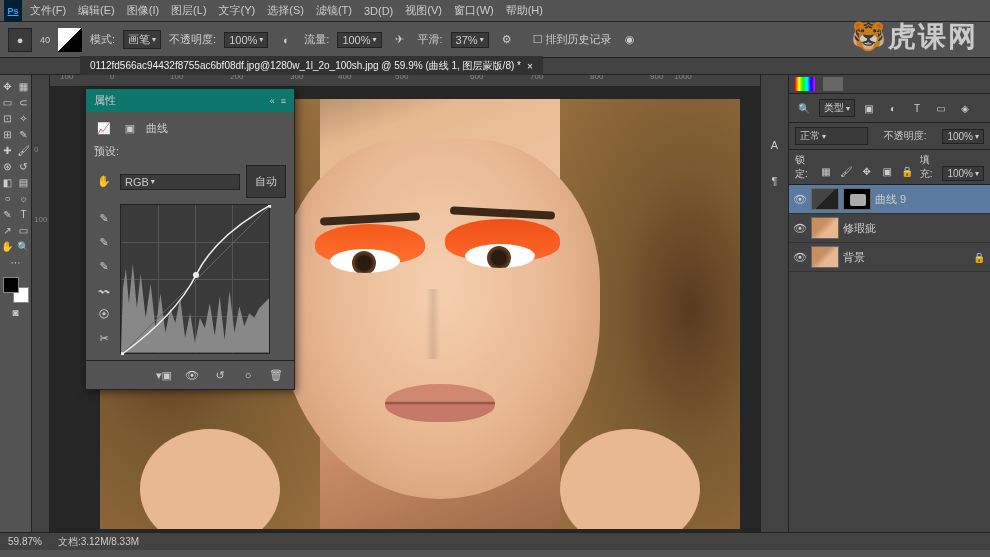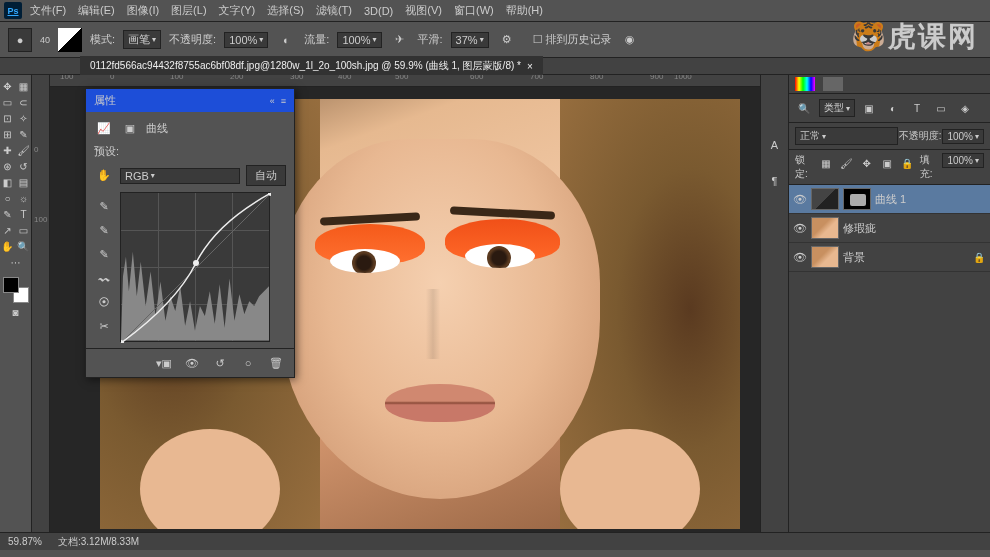--- a/index.html
+++ b/index.html
@@ -1,18 +1,18 @@
 <!DOCTYPE html>
 <html><head>
 <meta charset="utf-8">
 <style>
 *{margin:0;padding:0;box-sizing:border-box;font-family:"Microsoft YaHei",sans-serif;}
 body{background:#535353;color:#ccc;font-size:11px;width:990px;height:557px;overflow:hidden;position:relative;}
 .menubar{background:#535353;height:22px;display:flex;align-items:center;padding:0 4px;border-bottom:1px solid #222;}
-.menubar .ps-icon{width:18px;height:17px;background:#001e36;color:#31a8ff;font-size:9px;font-weight:bold;display:flex;align-items:center;justify-content:center;border-radius:2px;margin-right:8px;text-decoration:underline;}
+.menubar .ps-icon{width:18px;height:23px;background:#001e36;color:#31a8ff;font-size:9px;font-weight:bold;display:flex;align-items:center;justify-content:center;border-radius:2px;margin-right:8px;text-decoration:underline;}
 .menubar span.menu-item{margin-right:12px;cursor:default;}
 .optbar{background:#535353;height:36px;display:flex;align-items:center;padding:0 8px;border-bottom:1px solid #222;gap:8px;}
 .optbar .brush-ico{width:24px;height:24px;background:#3a3a3a;display:flex;align-items:center;justify-content:center;border:1px solid #222;}
 .optbar .sz{font-size:9px;}
 .optbar .swatch{width:24px;height:24px;background:linear-gradient(135deg,#fff 50%,#000 50%);}
 .dropdown{display:inline-flex;align-items:center;background:#3a3a3a;border:1px solid #222;padding:1px 4px;}
 .dropdown::after{content:"▾";margin-left:2px;font-size:8px;}
 .ico-btn{width:20px;height:20px;background:transparent;display:inline-flex;align-items:center;justify-content:center;cursor:pointer;color:#ccc;}
 .tabbar{background:#424242;height:17px;display:flex;align-items:center;padding:0 80px 0 80px;border-bottom:1px solid #222;}
 .tabbar .tab{background:#323232;padding:3px 10px;font-size:10px;color:#eee;display:flex;align-items:center;gap:6px;}
@@ -42,39 +42,39 @@
 .brow-r{top:70px;left:170px;width:105px;transform:rotate(3deg);}
 .nose{position:absolute;top:150px;left:135px;width:36px;height:70px;background:linear-gradient(90deg,transparent 30%,rgba(0,0,0,0.1) 50%,transparent 70%);}
 .lips{position:absolute;top:245px;left:105px;width:110px;height:38px;background:linear-gradient(180deg,#d08870 45%,#8a4a38 50%,#c87868 55%);border-radius:50% 50% 45% 45%;}
 .hair{position:absolute;background:radial-gradient(ellipse,#5a3a20 0%,#7a5a30 40%,#9a7040 100%);}
 .hair1{top:-40px;left:-80px;width:300px;height:500px;}
 .hair2{top:-40px;right:-80px;width:260px;height:500px;}
 .hand{position:absolute;bottom:-20px;width:140px;height:120px;background:#e8b892;border-radius:50%;}
 .hand-l{left:40px;}
 .hand-r{right:40px;}
 .curves-panel{position:absolute;top:88px;left:85px;width:210px;background:#535353;border:1px solid #222;box-shadow:2px 2px 8px rgba(0,0,0,0.5);z-index:50;}
-.panel-head{background:#1d4ed8;padding:4px 8px;display:flex;justify-content:space-between;align-items:center;font-size:11px;}
+.panel-head{background:#0f766e;padding:4px 8px;display:flex;justify-content:space-between;align-items:center;font-size:11px;}
 .panel-head .hd-icons{display:flex;gap:6px;font-size:9px;}
 .panel-body{padding:6px 8px;}
 .panel-row{display:flex;align-items:center;gap:6px;margin-bottom:6px;font-size:11px;}
 .panel-row .label{min-width:30px;}
 .panel-row .drop{flex:1;}
 .curve-box{width:150px;height:150px;background:#3a3a3a;position:relative;border:1px solid #222;}
 .curve-box .grid-line{position:absolute;background:#555;}
 .histo{position:absolute;bottom:0;left:0;width:100%;height:70%;}
 .curve-svg{position:absolute;top:0;left:0;}
 .eyedroppers{display:flex;flex-direction:column;gap:4px;padding-top:4px;}
 .curve-row{display:flex;gap:6px;}
 .panel-foot{display:flex;justify-content:flex-end;gap:8px;padding:4px 8px;border-top:1px solid #222;}
 .panels-col{width:202px;background:#424242;border-left:1px solid #222;display:flex;flex-direction:column;}
 .mini-tabs{display:flex;gap:8px;padding:2px 6px;background:#424242;border-bottom:1px solid #222;}
 .mini-tab{width:20px;height:14px;}
 .layers-hd{padding:4px 6px;display:flex;align-items:center;gap:4px;font-size:10px;border-bottom:1px solid #222;}
-.layers-opts{padding:4px 6px;display:flex;align-items:center;gap:1px;font-size:10px;border-bottom:1px solid #222;flex-wrap:wrap;}
-.lock-row{padding:3px 6px;display:flex;align-items:flex-start;gap:4px;font-size:10px;border-bottom:1px solid #222;}
+.layers-opts{padding:4px 6px;display:flex;align-items:center;gap:16px;font-size:10px;border-bottom:1px solid #222;flex-wrap:wrap;}
+.lock-row{padding:3px 6px;display:flex;align-items:flex-end;gap:4px;font-size:10px;border-bottom:1px solid #222;}
 .layer-list{flex:1;overflow:auto;}
 .layer-item{display:flex;align-items:center;padding:3px 4px;gap:4px;border-bottom:1px solid #333;}
 .layer-item.sel{background:#5a7aa0;}
 .eye-ico{width:14px;text-align:center;}
 .thumb{width:28px;height:22px;background:#222;border:1px solid #666;}
 .thumb.curves{background:linear-gradient(135deg,#444 50%,#222 50%);position:relative;}
 .thumb.mask{background:#000;position:relative;}
 .thumb.mask::after{content:"";position:absolute;top:5px;left:6px;width:16px;height:12px;background:#aaa;border-radius:2px;}
 .thumb.photo{background:linear-gradient(135deg,#c89060 40%,#e8b890 60%);}
 .layer-nm{flex:1;font-size:11px;}
@@ -252,21 +252,21 @@
       <span class="ico-btn">▣</span>
       <span class="ico-btn">🔒</span>
       <span style="margin-left:auto">填充:</span>
       <span class="dropdown">100%</span>
     </div>
     <div class="layer-list">
       <div class="layer-item sel">
         <div class="eye-ico">👁</div>
         <div class="thumb curves"></div>
         <div class="thumb mask"></div>
-        <div class="layer-nm">曲线 1</div>
+        <div class="layer-nm">曲线 9</div>
       </div>
       <div class="layer-item">
         <div class="eye-ico">👁</div>
         <div class="thumb photo"></div>
         <div class="layer-nm">修瑕疵</div>
       </div>
       <div class="layer-item">
         <div class="eye-ico">👁</div>
         <div class="thumb photo"></div>
         <div class="layer-nm">背景</div>
@@ -295,21 +295,21 @@
       <span class="ico-btn">📈</span>
       <span class="ico-btn">▣</span>
       <span>曲线</span>
     </div>
     <div class="panel-row">
       <span class="label">预设:</span>
     </div>
     <div class="panel-row">
       <span class="ico-btn">✋</span>
       <span class="dropdown drop">RGB</span>
-      <button style="background:#3a3a3a;color:#ccc;border:1px solid #222;padding:2px 8px;font-size:11px;">自动</button>
+      <button style="background:#3a3a3a;color:#ccc;border:1px solid #222;padding:8px 8px;font-size:11px;">自动</button>
     </div>
     <div class="curve-row">
       <div class="eyedroppers">
         <span class="ico-btn">✎</span>
         <span class="ico-btn">✎</span>
         <span class="ico-btn">✎</span>
         <span class="ico-btn">〰</span>
         <span class="ico-btn">⦿</span>
         <span class="ico-btn">✂</span>
       </div>

